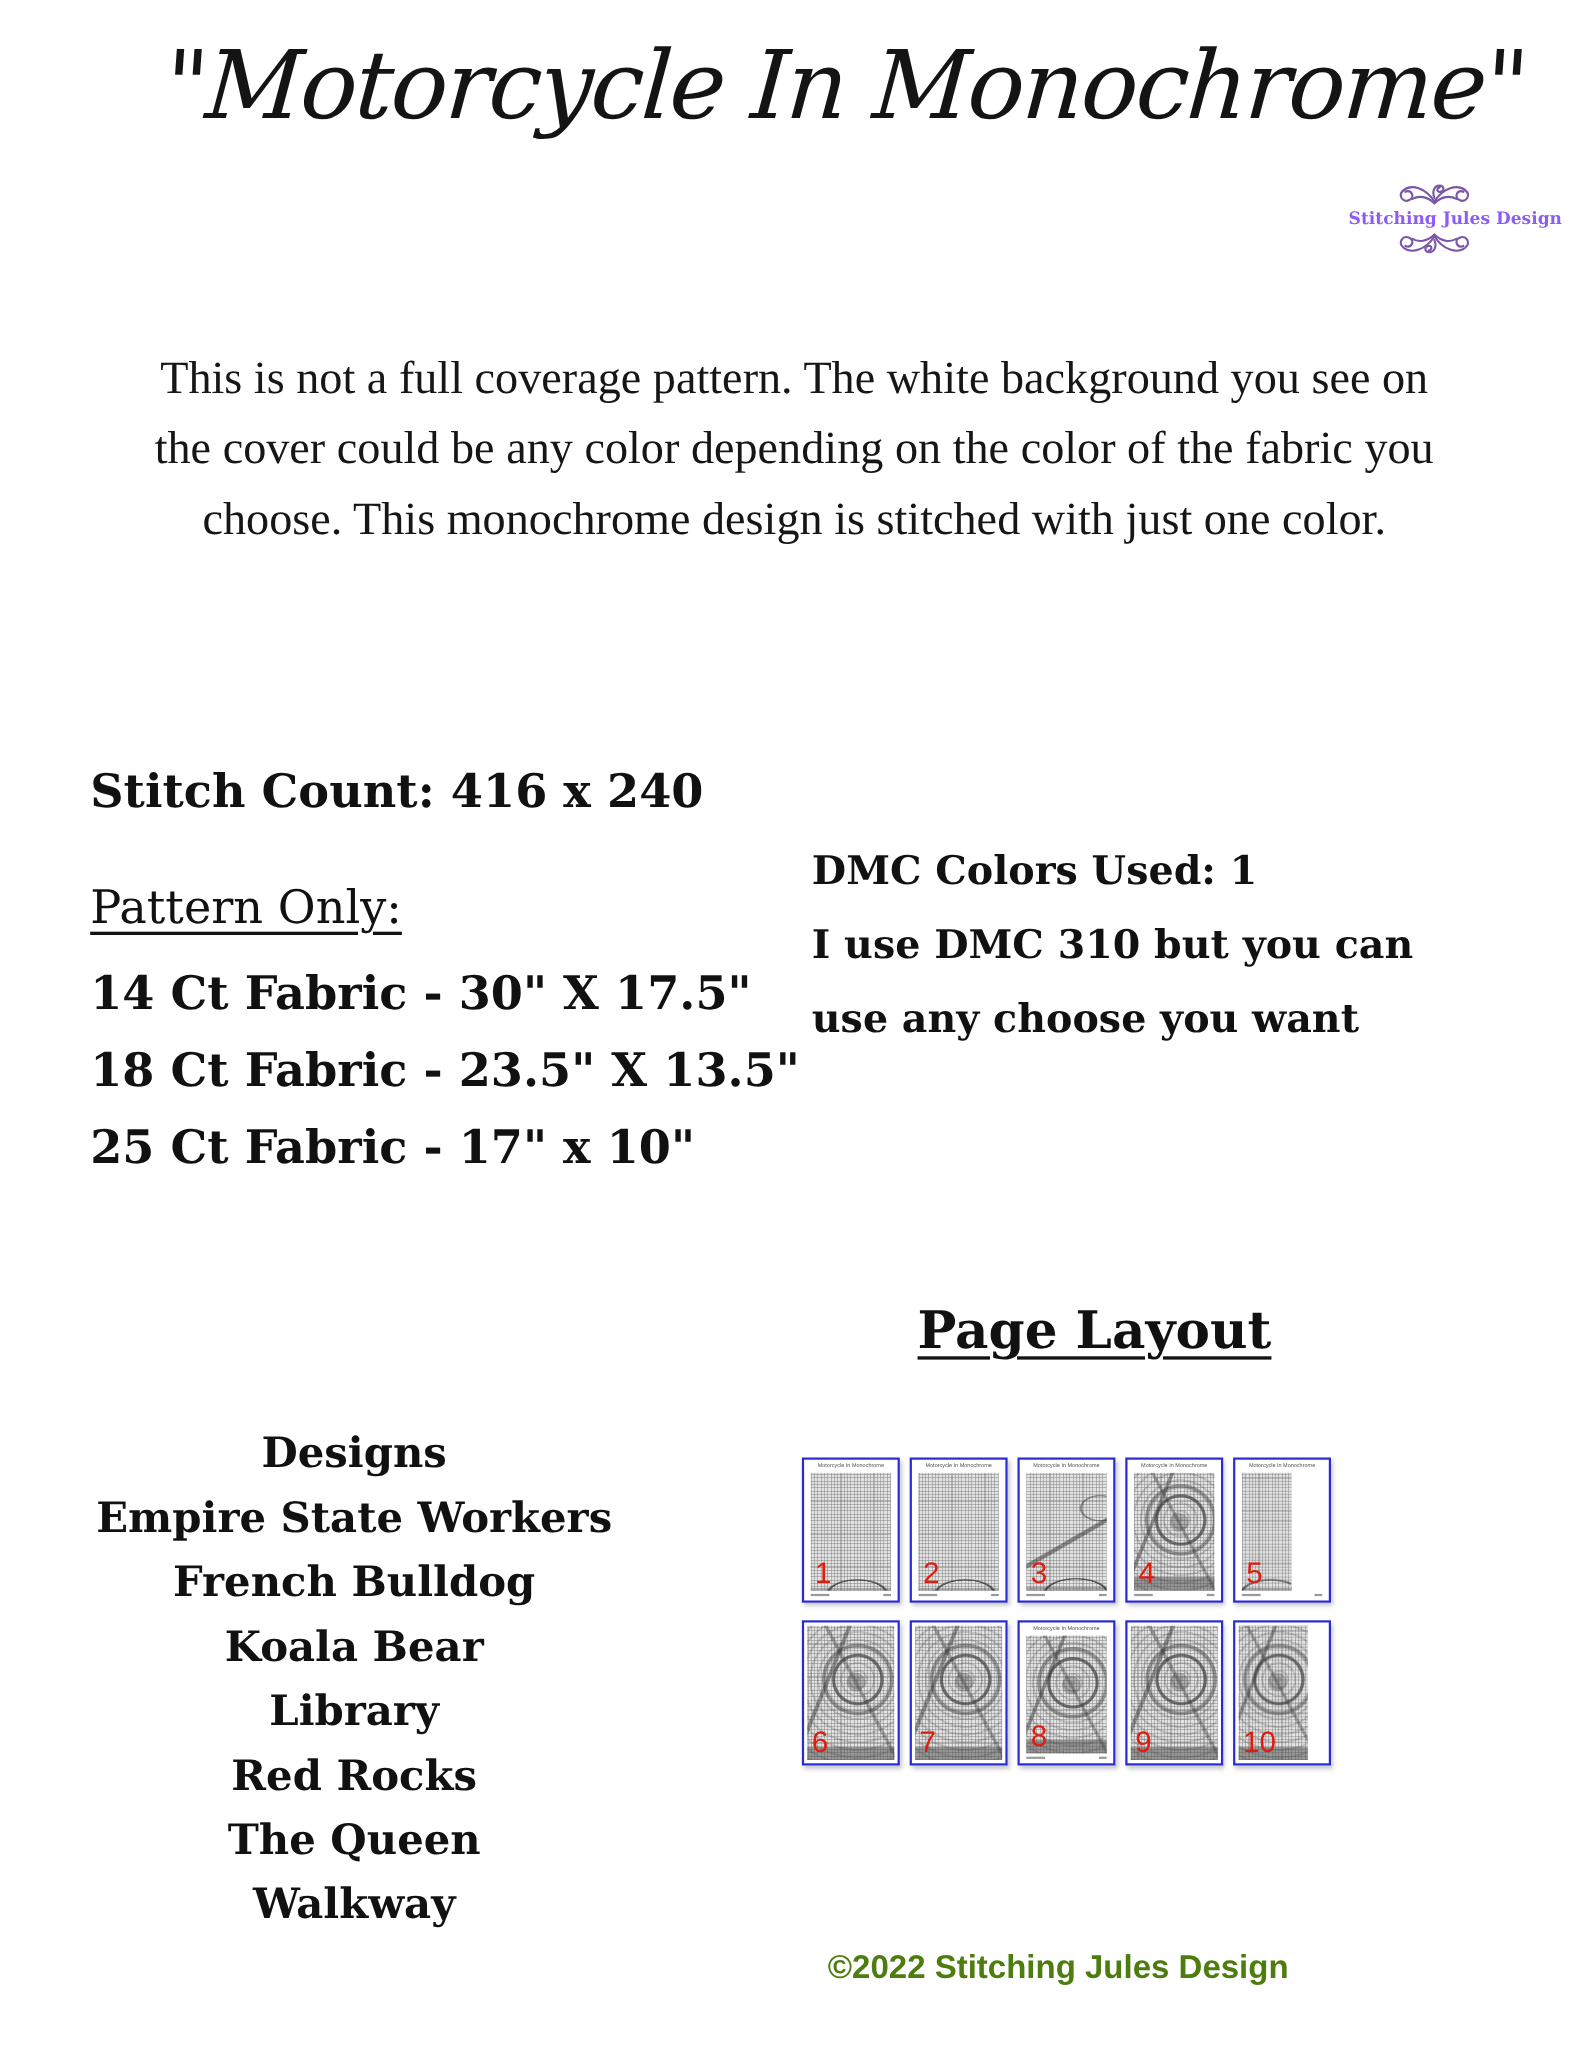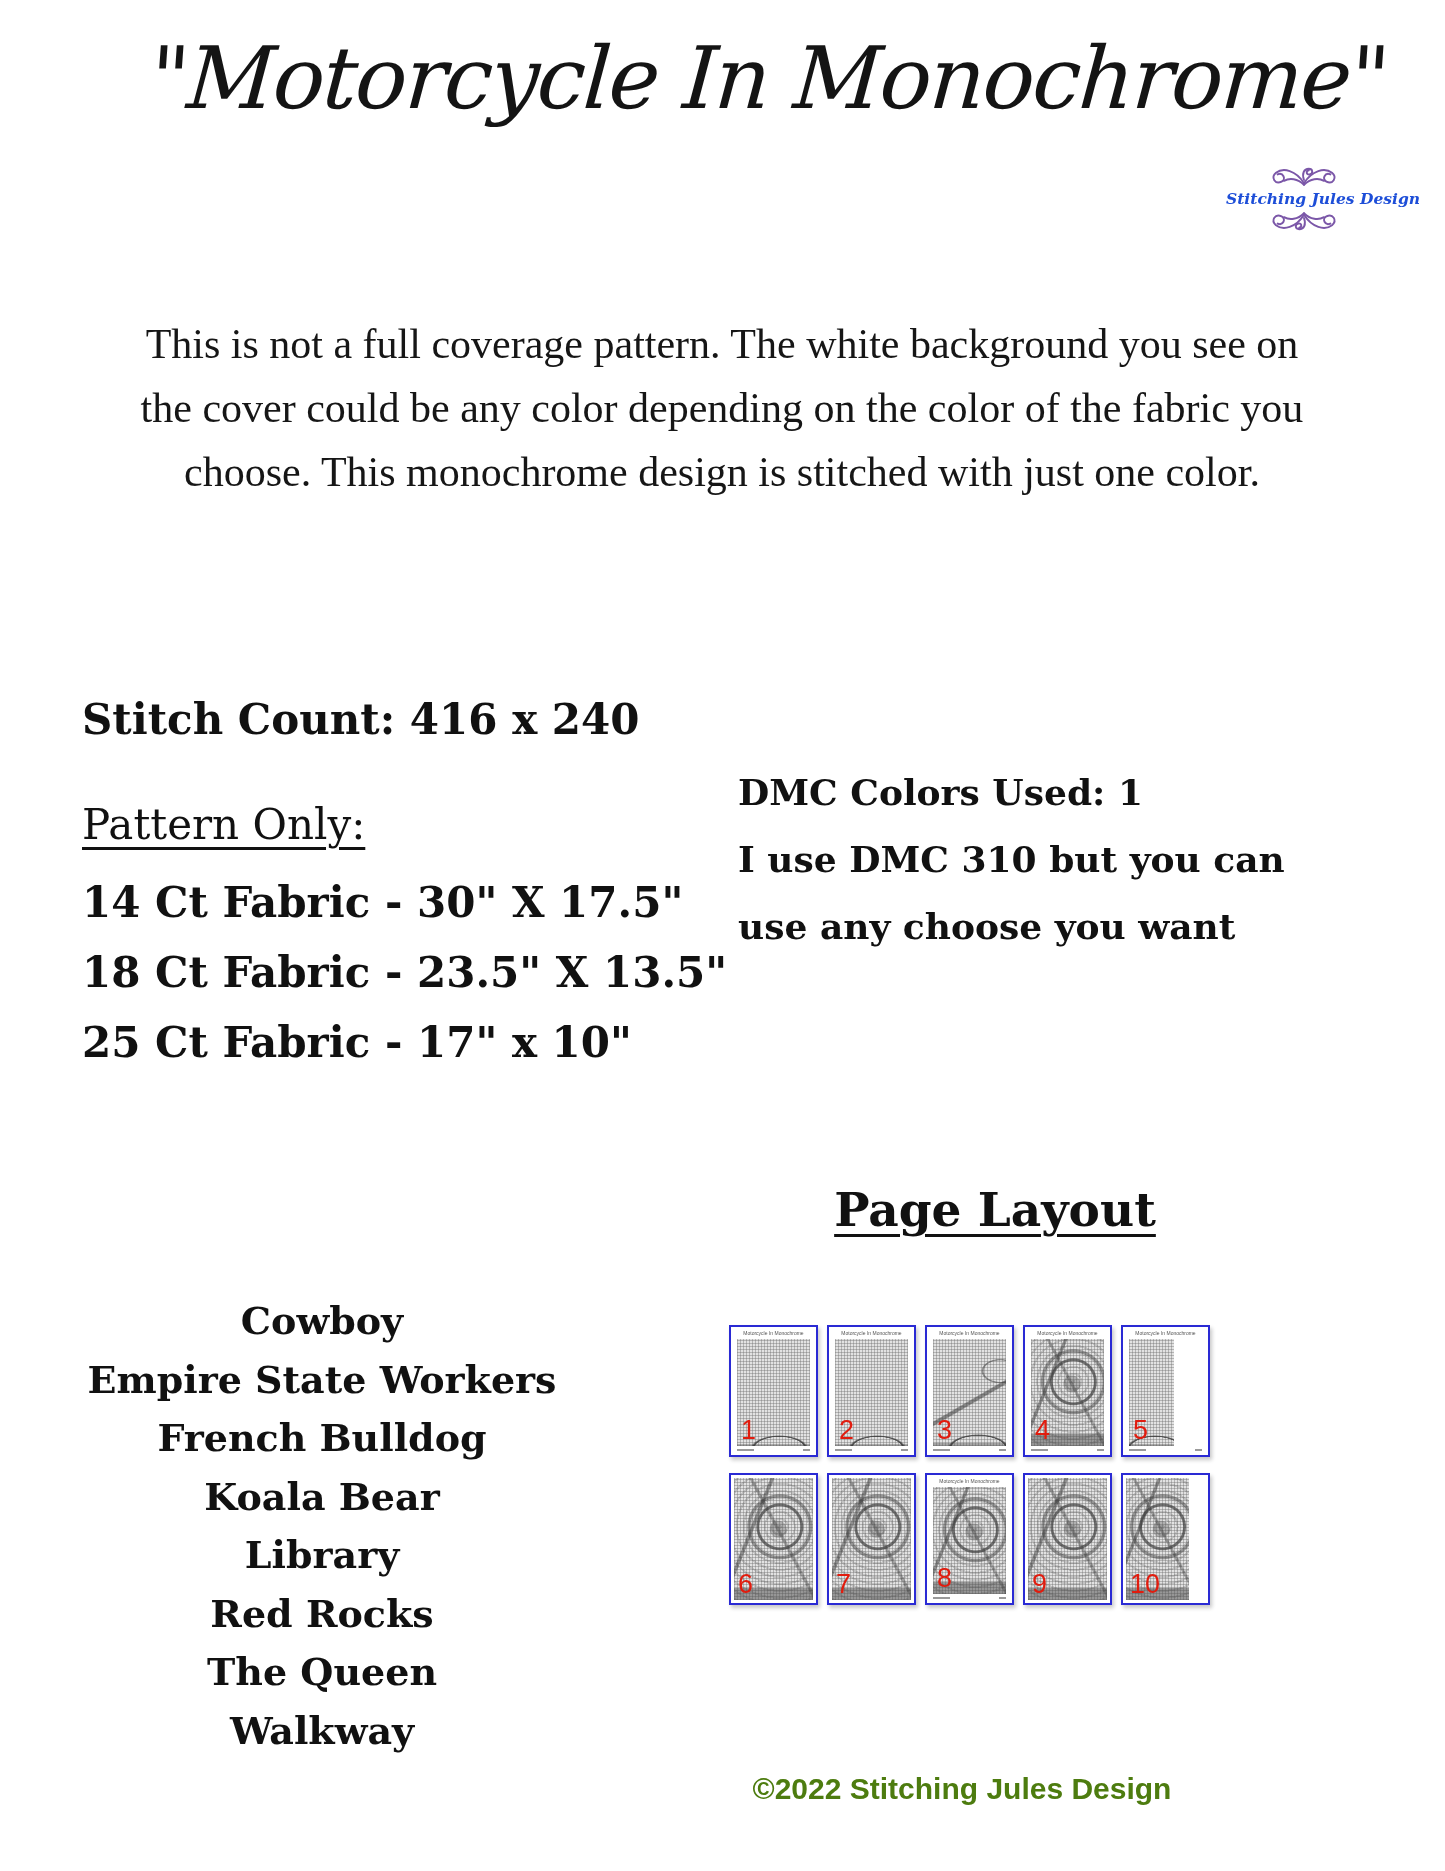--- a/index.html
+++ b/index.html
@@ -24,23 +24,23 @@
     white-space:nowrap;
     transform:skewX(-4deg);
   }
 
   
   .logo{left:1226px;top:162px;width:156px;text-align:center;}
   .flourish{display:block;margin:0 auto;width:96px;height:28px;}
   .flourish.bottom{transform:rotate(180deg);}
   .logo-text{
     font-family:"DejaVu Serif", serif;
-    font-style:italic;font-weight:700;
+    font-weight:700;
     font-size:15.5px;line-height:18px;
-    color:#1d4ed8;white-space:nowrap;
+    color:#8b5cf6;white-space:nowrap;
   }
 
   
   .intro{
     left:122px;top:312px;width:1200px;
     text-align:center;
     font-size:42px;line-height:64px;
     color:#161616;
     margin:0;
   }
@@ -243,21 +243,21 @@
       <div>I use DMC 310 but you can</div>
       <div>use any choose you want</div>
     </div>
 
 
   <div class="abs layout-heading">
     <span>Page Layout</span>
   </div>
 
   <div class="abs design-list" id="design-list">
-      <div>Cowboy</div>
+      <div>Designs</div>
       <div>Empire State Workers</div>
       <div>French Bulldog</div>
       <div>Koala Bear</div>
       <div>Library</div>
       <div>Red Rocks</div>
       <div>The Queen</div>
       <div>Walkway</div>
     </div>
 
   <div class="abs thumbs" id="thumbs">

